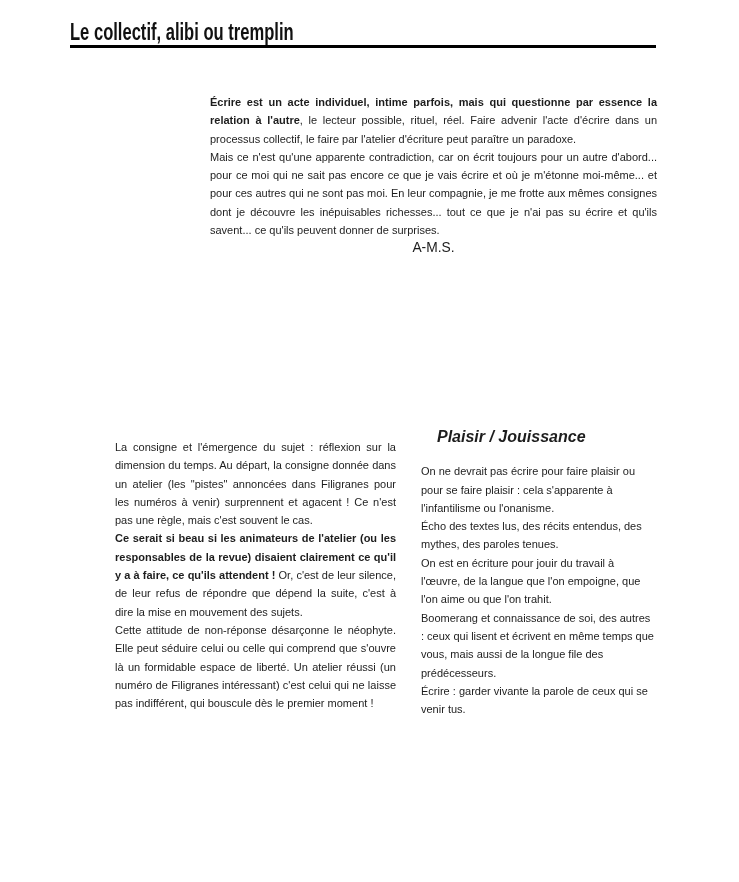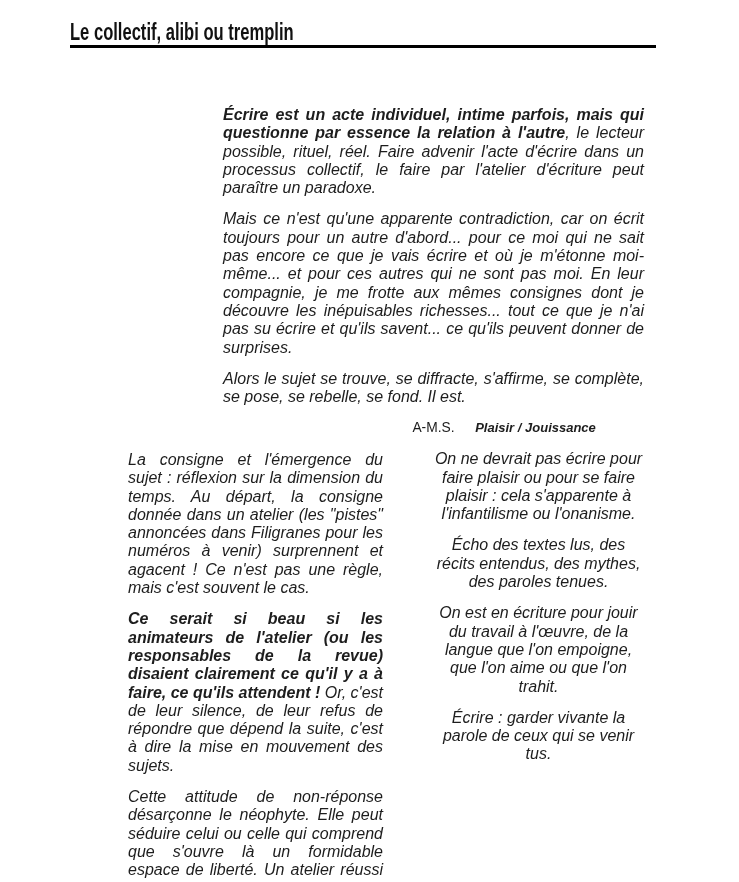--- a/index.html
+++ b/index.html
@@ -36,23 +36,22 @@
   .title-rule {
     position: absolute;
     left: 70px;
     top: 45px;
     width: 586px;
     height: 3px;
     background: #000000;
   }
   
   .textblock p {
-    margin: 13px;
-    font-style: italic;
-    font-size: 16px;
+    margin: 0;
+    font-size: 11px;
     line-height: 18.3px;
     text-align: justify;
   }
   .b { font-weight: 700; }
   .sig {
     font-size: 13.8px;
     line-height: 18.3px;
     text-align: center;
   }
   
@@ -68,53 +67,53 @@
     left: 115px;
     top: 438px;
     width: 281px;
   }
   .right-col {
     position: absolute;
     left: 421px;
     top: 412px;
     width: 235px;
   }
-  .right-col p { text-align: center; }
+  .right-col p { text-align: left; }
   .right-col .col-heading {
-    margin: 7px;
+    margin: 16px;
     font-style: italic;
     font-weight: 700;
-    font-size: 13px;
+    font-size: 16px;
     line-height: 18.3px;
-    text-align: center;
+    text-align: left;
     padding-right: 6px;
   }
 </style>
 </head>
 <body>
 
 <div class="page">
 
   <h1 class="title">Le collectif, alibi ou tremplin</h1>
   <div class="title-rule"></div>
 
   <section class="intro textblock">
     <p><span class="b">Écrire est un acte individuel, intime parfois, mais qui questionne par essence la relation à l'autre</span><span>, le lecteur possible, rituel, réel. Faire advenir l'acte d'écrire dans un processus collectif, le faire par l'atelier d'écriture peut paraître un paradoxe.</span></p>
     <p><span>Mais ce n'est qu'une apparente contradiction, car on écrit toujours pour un autre d'abord... pour ce moi qui ne sait pas encore ce que je vais écrire et où je m'étonne moi-même... et pour ces autres qui ne sont pas moi. En leur compagnie, je me frotte aux mêmes consignes dont je découvre les inépuisables richesses... tout ce que je n'ai pas su écrire et qu'ils savent... ce qu'ils peuvent donner de surprises.</span></p>
-    <p><span>Alors le sujet se trouve, se diffracte, s'affirme, se complète, se pose, se rebelle, se fond. Il est.</span></p>
     <div class="sig">A-M.S.</div>
   </section>
 
   <section class="left-col textblock">
     <p><span>La consigne et l'émergence du sujet : réflexion sur la dimension du temps. Au départ, la consigne donnée dans un atelier (les "pistes" annoncées dans Filigranes pour les numéros à venir) surprennent et agacent !  Ce n'est pas une règle, mais c'est souvent le cas.</span></p>
     <p><span class="b">Ce serait si beau si les animateurs de l'atelier (ou les responsables de la revue) disaient clairement ce qu'il y a à faire, ce qu'ils attendent !</span><span> Or, c'est de leur silence, de leur refus de répondre que dépend la suite, c'est à dire la mise en mouvement des sujets.</span></p>
-    <p><span>Cette attitude de non-réponse désarçonne le néophyte. Elle peut séduire celui ou celle qui comprend que s'ouvre là un formidable espace de liberté. Un atelier réussi (un numéro de Filigranes intéressant) c'est celui qui ne laisse pas inépuisables, qui bouscule dès le premier moment !</span></p>
+    <p><span>Cette attitude de non-réponse désarçonne le néophyte. Elle peut séduire celui ou celle qui comprend que s'ouvre là un formidable espace de liberté. Un atelier réussi (un numéro de Filigranes intéressant) c'est celui qui ne laisse pas indifférent, qui bouscule dès le premier moment !</span></p>
   </section>
 
   <section class="right-col textblock">
     <h2 class="col-heading">Plaisir / Jouissance</h2>
     <p><span>On ne devrait pas écrire pour faire plaisir ou pour se faire plaisir : cela s'apparente à l'infantilisme ou l'onanisme.</span></p>
     <p><span>Écho des textes lus, des récits entendus, des mythes, des paroles tenues.</span></p>
     <p><span>On est en écriture pour jouir du travail à l'œuvre, de la langue que l'on empoigne, que l'on aime ou que l'on trahit.</span></p>
+    <p><span>Boomerang et connaissance de soi, des autres : ceux qui lisent et écrivent en même temps que vous, mais aussi de la longue file des prédécesseurs.</span></p>
     <p><span>Écrire : garder vivante la parole de ceux qui se venir tus.</span></p>
   </section>
 
 </div>
 
 </body></html>

